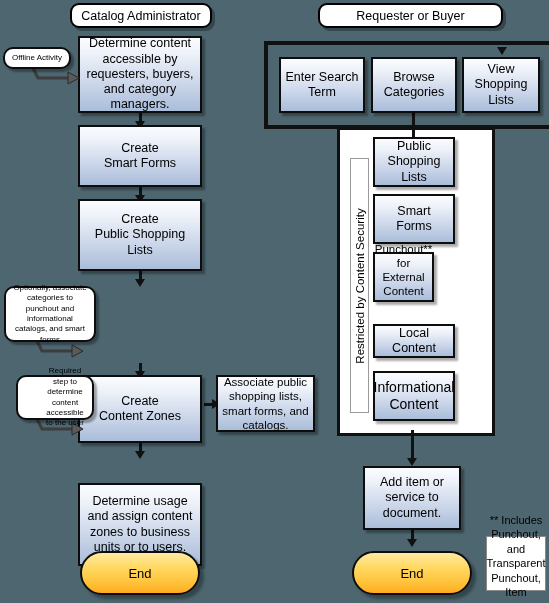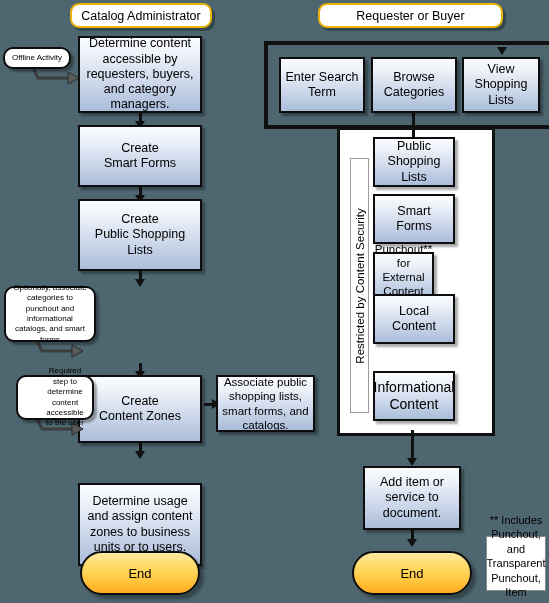--- a/index.html
+++ b/index.html
@@ -12,21 +12,21 @@
   }
   #canvas{position:absolute;left:0;top:0;width:549px;height:603px;}
 
   
   .node{position:absolute;box-sizing:border-box;display:flex;align-items:center;
         justify-content:center;text-align:center;}
 
   
   .lane-head{
     background:#ffffff;
-    border:2px solid #eab308;
+    border:2px solid #000000;
     border-radius:9px;
     color:#000;
     font-size:12.5px;
     box-shadow:3px 3px 0 rgba(0,0,0,.30);
     z-index:5;
   }
 
   
   .proc{
     background:linear-gradient(to bottom,#fafcff 0%,#eef2f9 22%,#ccd7ea 62%,#aabdd9 100%);
@@ -245,21 +245,21 @@
   <div class="node proc" style="left:373px;top:194px;width:82px;height:50px;">
     <span style="white-space:pre-line;">Smart Forms</span>
   </div>
 
   <div class="node proc" style="left:373px;top:252px;width:61px;height:50px;font-size:11.5px;align-items:flex-end;">
     <span style="white-space:pre-line;">Punchout** for
 External
 Content</span>
   </div>
 
-  <div class="node proc" style="left:373px;top:294px;width:82px;height:50px;">
+  <div class="node proc" style="left:373px;top:324px;width:82px;height:34px;">
     <span style="white-space:pre-line;">Local Content</span>
   </div>
 
   <div class="node proc" style="left:373px;top:371px;width:82px;height:50px;font-size:14px;">
     <span style="white-space:pre-line;">Informational
 Content</span>
   </div>
 
   <div class="vline" style="left:411px;top:430px;height:32px;"></div>
   <div class="arrow-d" style="left:407px;top:458px;"></div>

